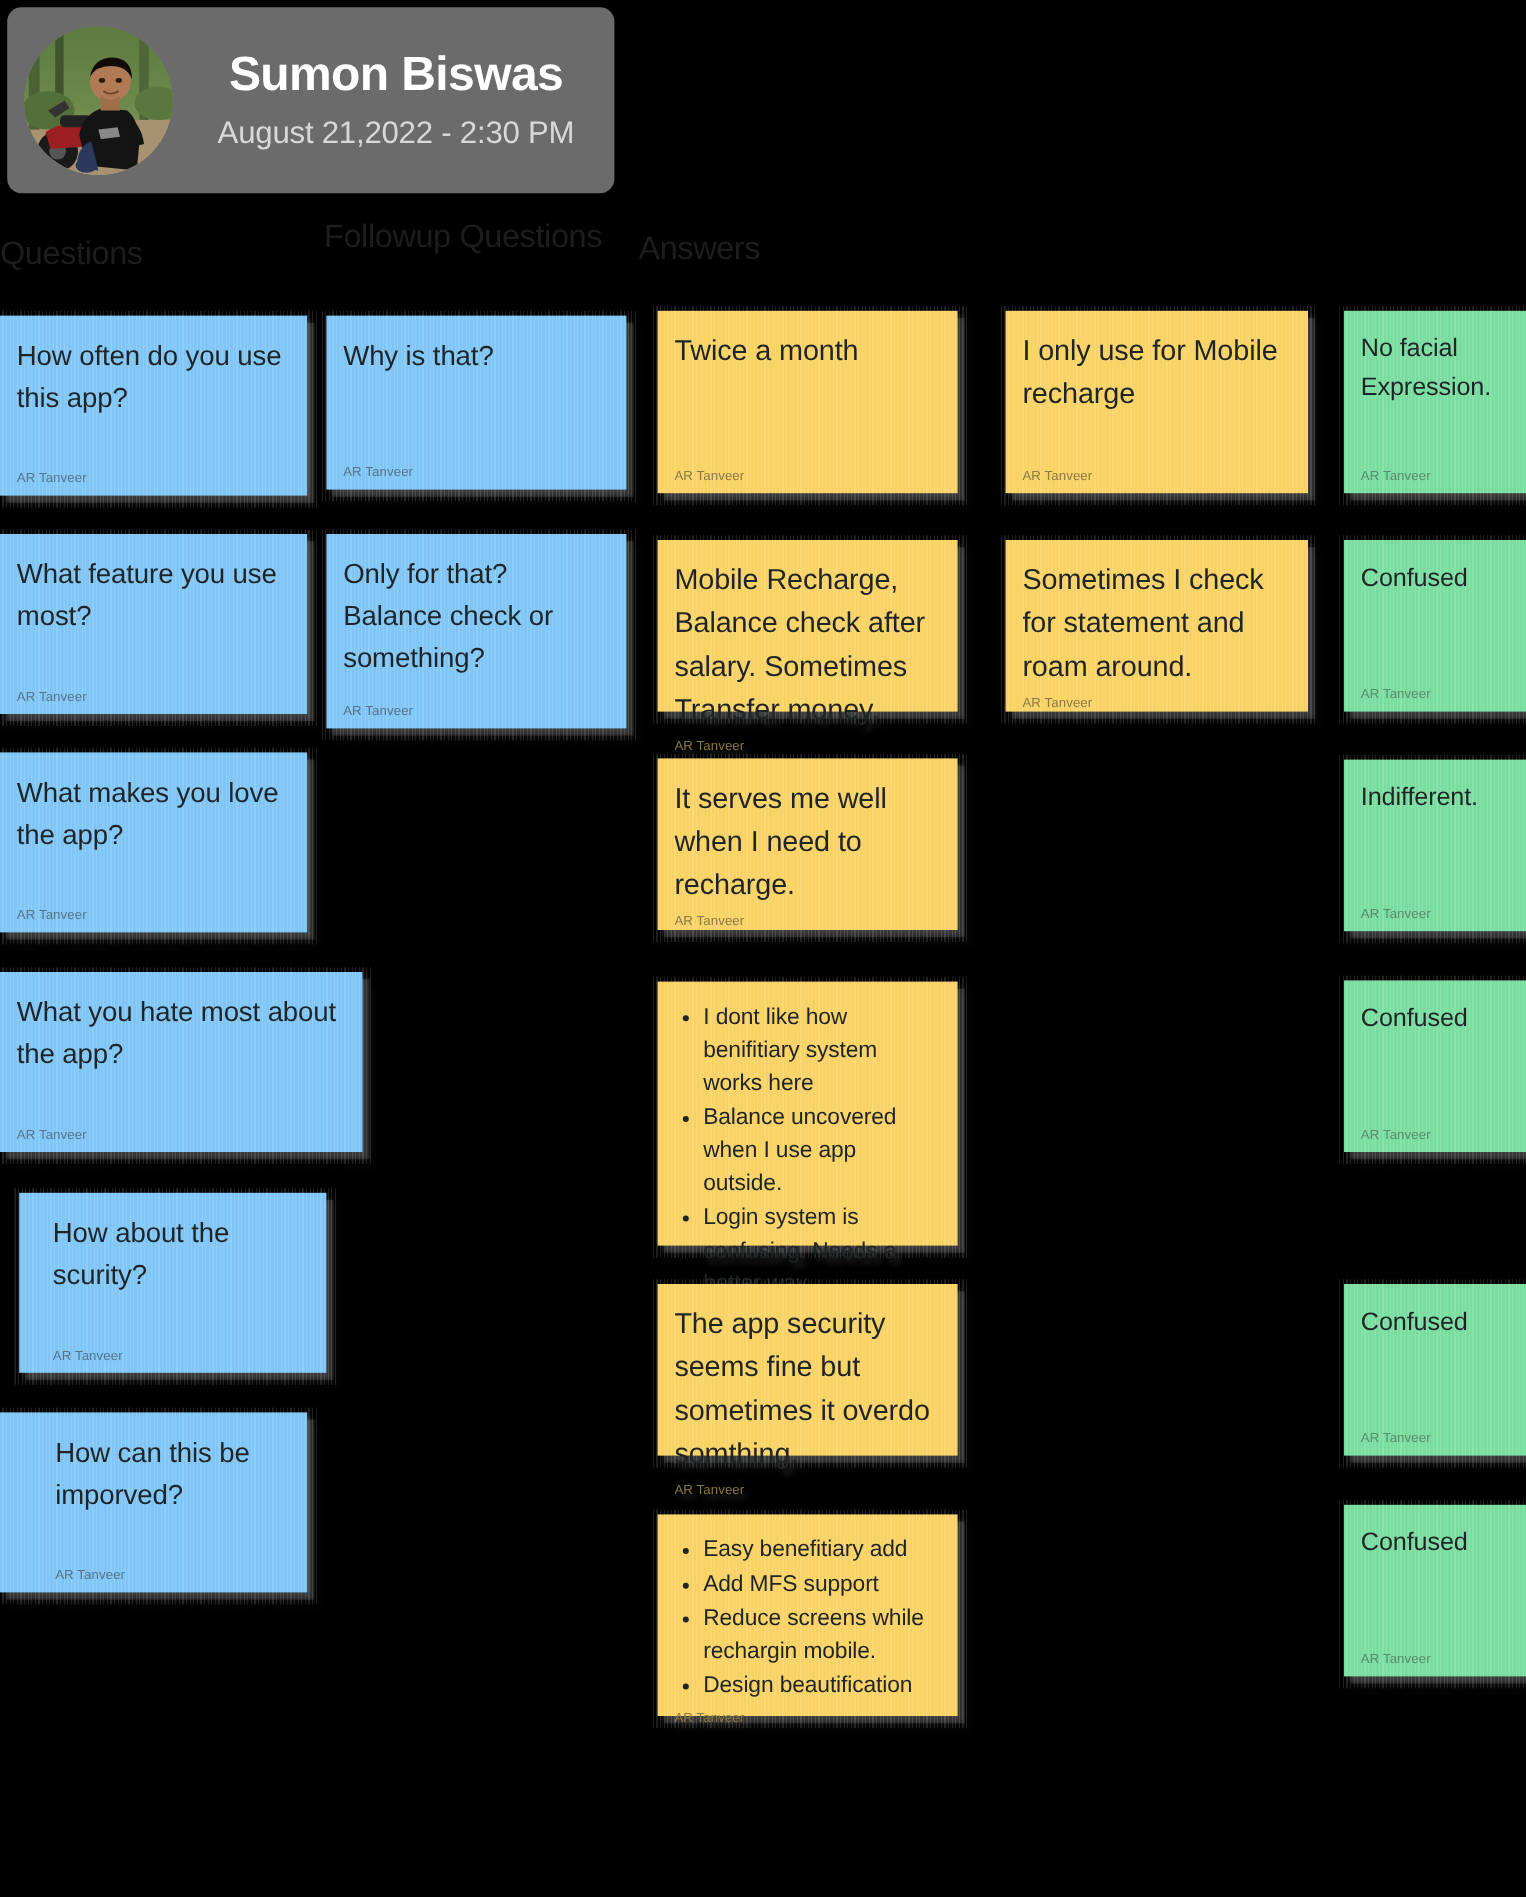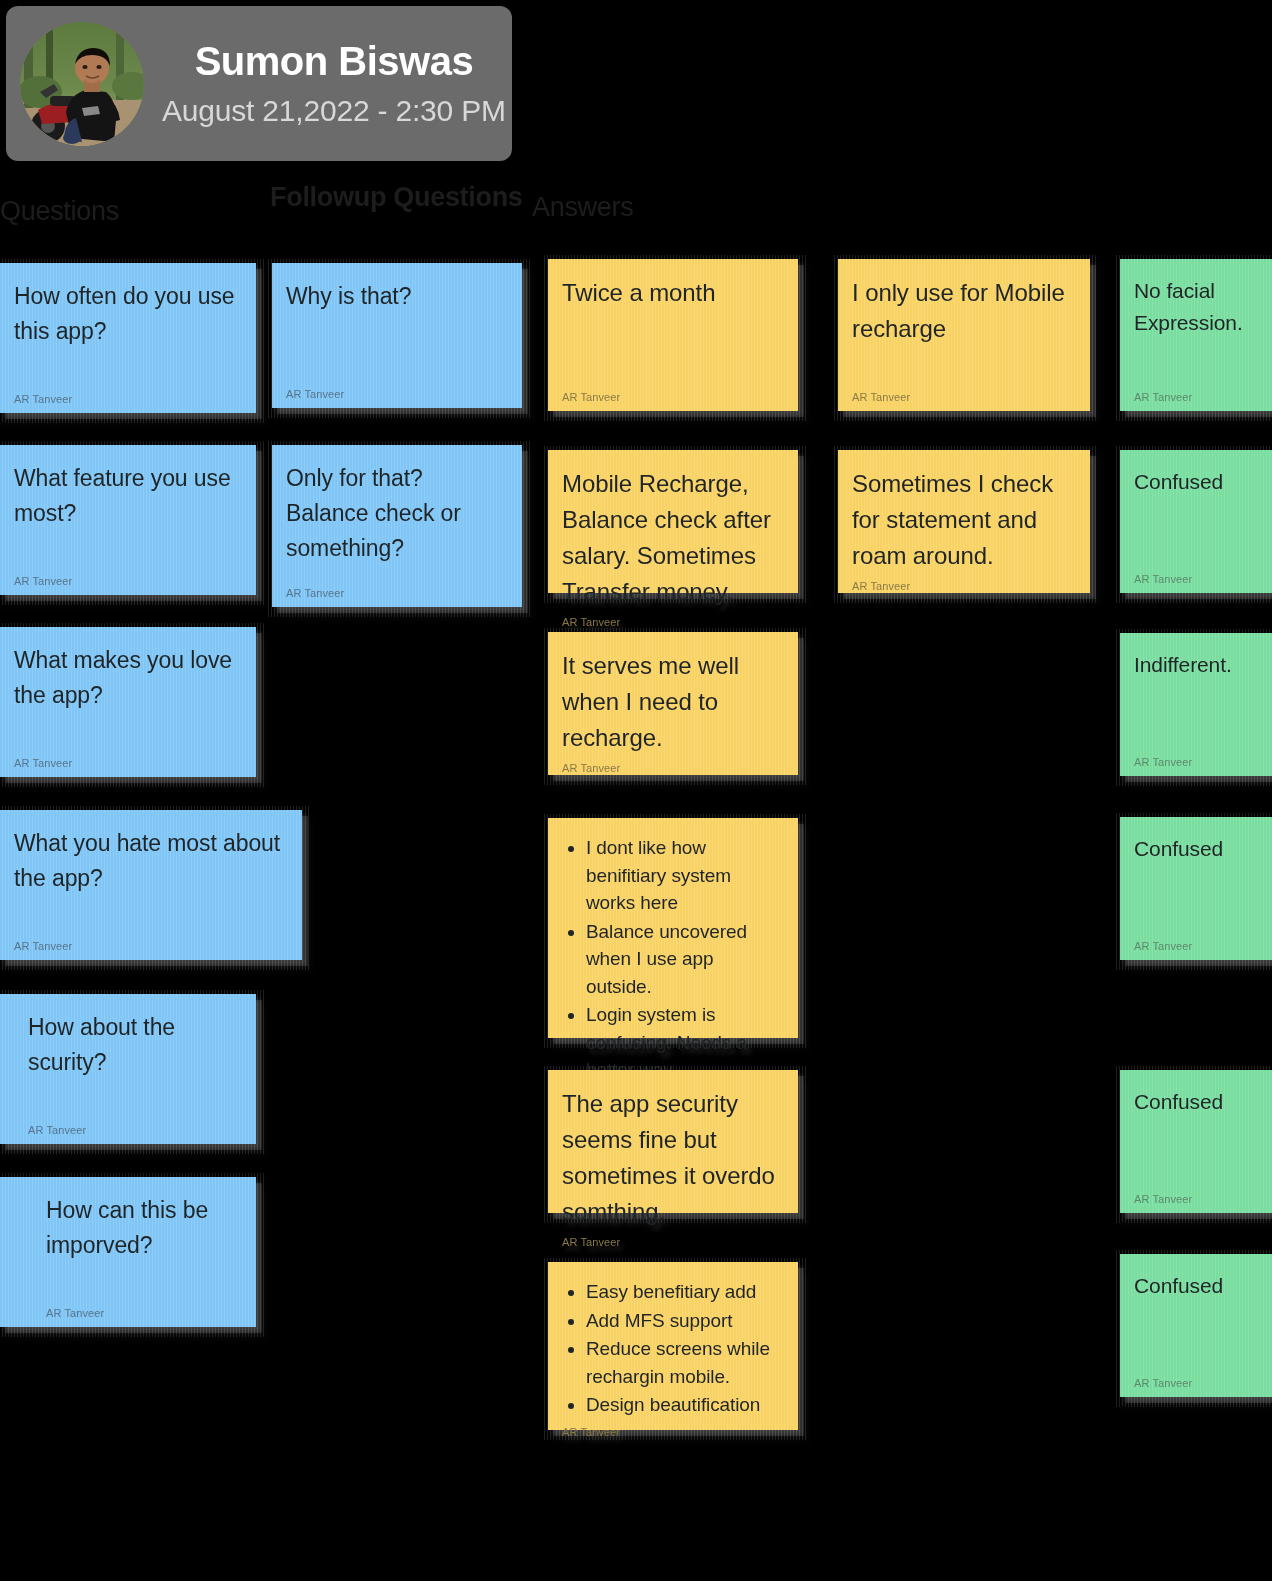--- a/index.html
+++ b/index.html
@@ -56,38 +56,38 @@
   .participant-name {
     color: #ffffff;
     font-size: 40px;
     font-weight: 700;
     line-height: 1.05;
     letter-spacing: -0.5px;
     white-space: nowrap;
   }
   .participant-date {
     color: #d8d8d8;
-    font-size: 30px;
+    font-size: 26px;
     font-weight: 400;
     margin-top: 12px;
     white-space: nowrap;
     letter-spacing: -0.2px;
   }
 
   
   .col-header {
     position: absolute;
     color: #1d1d1d;
     font-size: 27px;
     font-weight: 400;
     letter-spacing: -0.3px;
     white-space: nowrap;
   }
   #hdr-questions        { left: 0px;   top: 196px; }
-  #hdr-followup         { left: 270px; top: 182px; font-weight: bold; }
+  #hdr-followup         { left: 270px; top: 182px; }
   #hdr-answers          { left: 532px; top: 192px; }
 
   
   .note {
     position: absolute;
     padding: 16px 14px 8px 14px;
     color: #1f2426;
     display: flex;
     flex-direction: column;
     box-shadow: 6px 6px 0 0 rgba(255,255,255,0.10),
@@ -225,21 +225,21 @@
     <div class="note-author">AR Tanveer</div>
   </div>
 
   <div class="note blue" style="left:0px; top:810px; width:302px; height:150px;">
     <div class="note-body">
         <p class="note-text">What you hate most about the app?</p>
       </div>
     <div class="note-author">AR Tanveer</div>
   </div>
 
-  <div class="note blue" style="left:0px; top:994px; width:256px; height:150px;padding-left:28px;">
+  <div class="note blue" style="left:16px; top:994px; width:256px; height:150px;padding-left:28px;">
     <div class="note-body">
         <p class="note-text">How about the scurity?</p>
       </div>
     <div class="note-author">AR Tanveer</div>
   </div>
 
   <div class="note blue" style="left:0px; top:1177px; width:256px; height:150px;padding-left:46px;">
     <div class="note-body">
         <p class="note-text">How can this be imporved?</p>
       </div>

